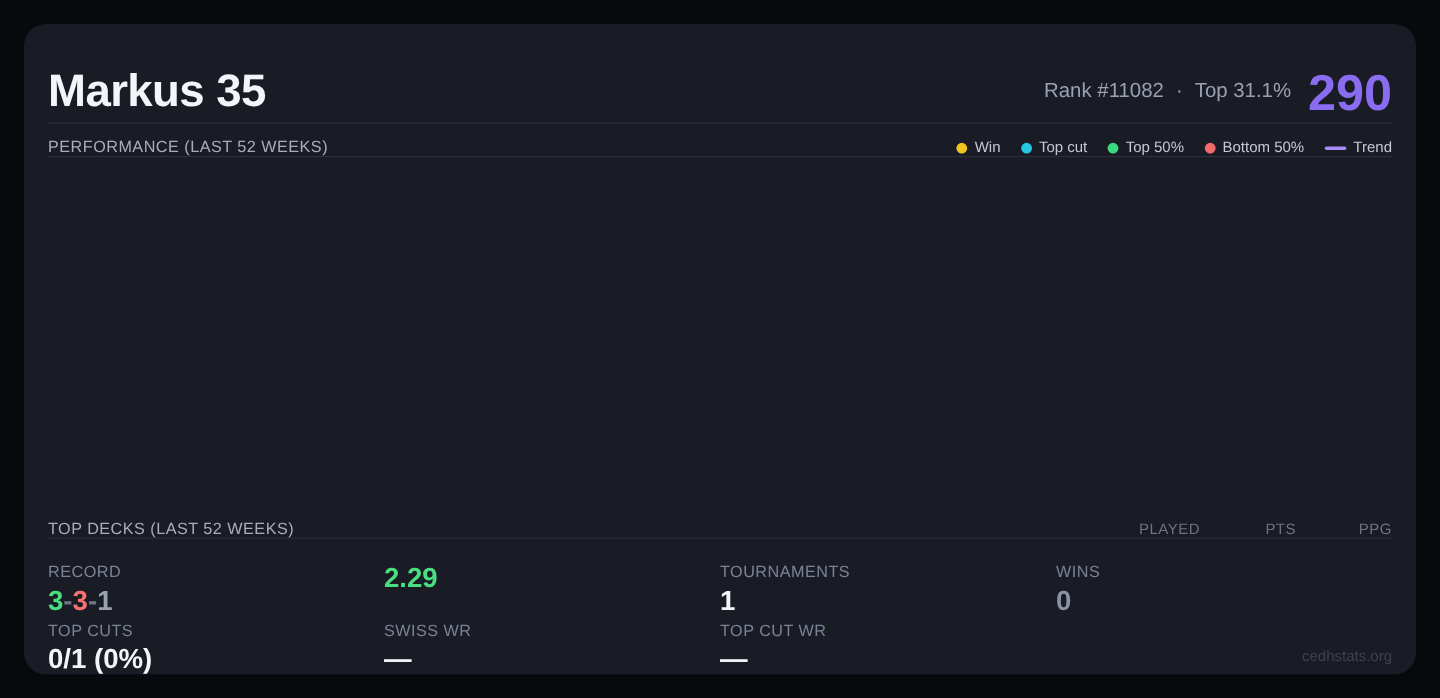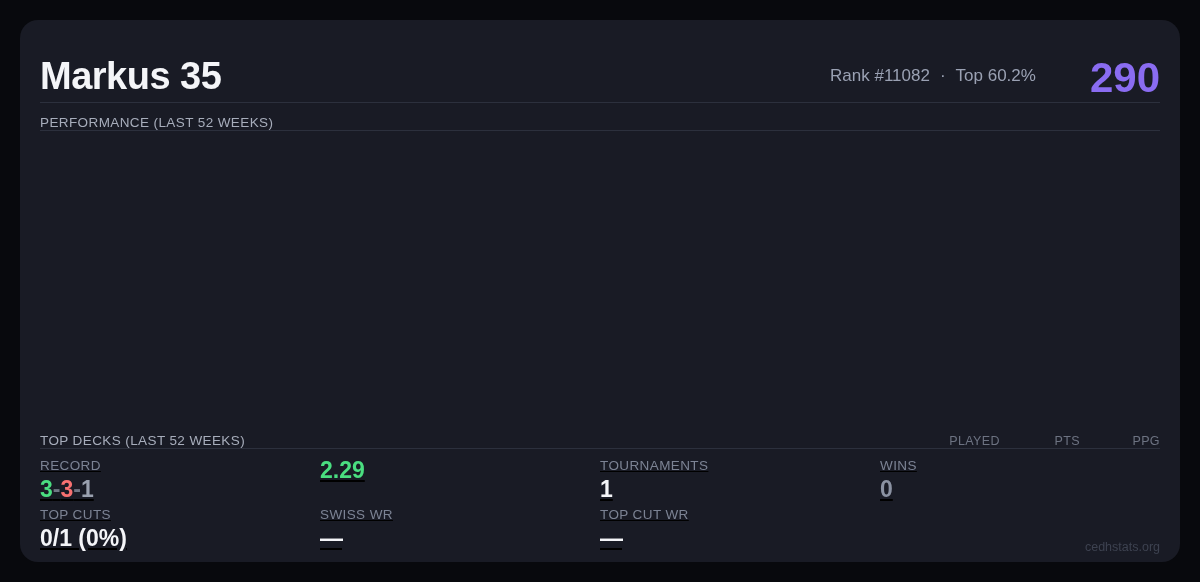--- a/index.html
+++ b/index.html
@@ -51,21 +51,20 @@
     display:flex;
     align-items:center;
     gap:10px;
     padding-bottom:4px;
   }
   .score{
     font-size:42px;
     font-weight:700;
     color:var(--accent);
     line-height:0.9;
-    margin-left:40px;
   }
   
   .section-row{
     display:flex;
     justify-content:space-between;
     align-items:flex-end;
     border-bottom:1px solid var(--line);
   }
   .perf-row{ height:28px; }
   .section-title{
@@ -108,25 +107,24 @@
   }
   .deck-col{
     width:80px;
     text-align:right;
     font-size:12.5px;
     letter-spacing:0.4px;
     color:#6d7382;
   }
   
   .stats{
-    margin-top:9px;
+    margin-top:20px;
     display:grid;
     grid-template-columns:repeat(4,1fr);
     grid-row-gap:5px;
-    text-decoration:underline;
   }
   .stat .label{
     font-size:13.5px;
     letter-spacing:0.4px;
     color:var(--label);
     margin-bottom:4px;
   }
   .stat .value{
     font-size:23px;
     font-weight:700;
@@ -152,28 +150,50 @@
 <body>
 
 <div class="card">
 
   <div class="header">
     <div class="title">Markus 35</div>
     <div class="rank-group">
       <div class="rank-line">
         <span>Rank #11082</span>
         <span>·</span>
-        <span>Top 60.2%</span>
+        <span>Top 31.1%</span>
       </div>
       <div class="score">290</div>
     </div>
   </div>
 
   <div class="section-row perf-row">
     <div class="section-title">PERFORMANCE (LAST 52 WEEKS)</div>
+    <div class="legend">
+      <div class="legend-item">
+        <span class="dot dot-win"></span>
+        <span>Win</span>
+      </div>
+      <div class="legend-item">
+        <span class="dot dot-topcut"></span>
+        <span>Top cut</span>
+      </div>
+      <div class="legend-item">
+        <span class="dot dot-top50"></span>
+        <span>Top 50%</span>
+      </div>
+      <div class="legend-item">
+        <span class="dot dot-bottom50"></span>
+        <span>Bottom 50%</span>
+      </div>
+      <div class="legend-item">
+        <span class="trend-line"></span>
+        <span>Trend</span>
+      </div>
+    </div>
   </div>
 
   <div class="chart-area"></div>
 
   <div class="section-row decks-row">
     <div class="section-title">TOP DECKS (LAST 52 WEEKS)</div>
     <div class="deck-cols">
       <span class="deck-col">PLAYED</span>
       <span class="deck-col">PTS</span>
       <span class="deck-col">PPG</span>

